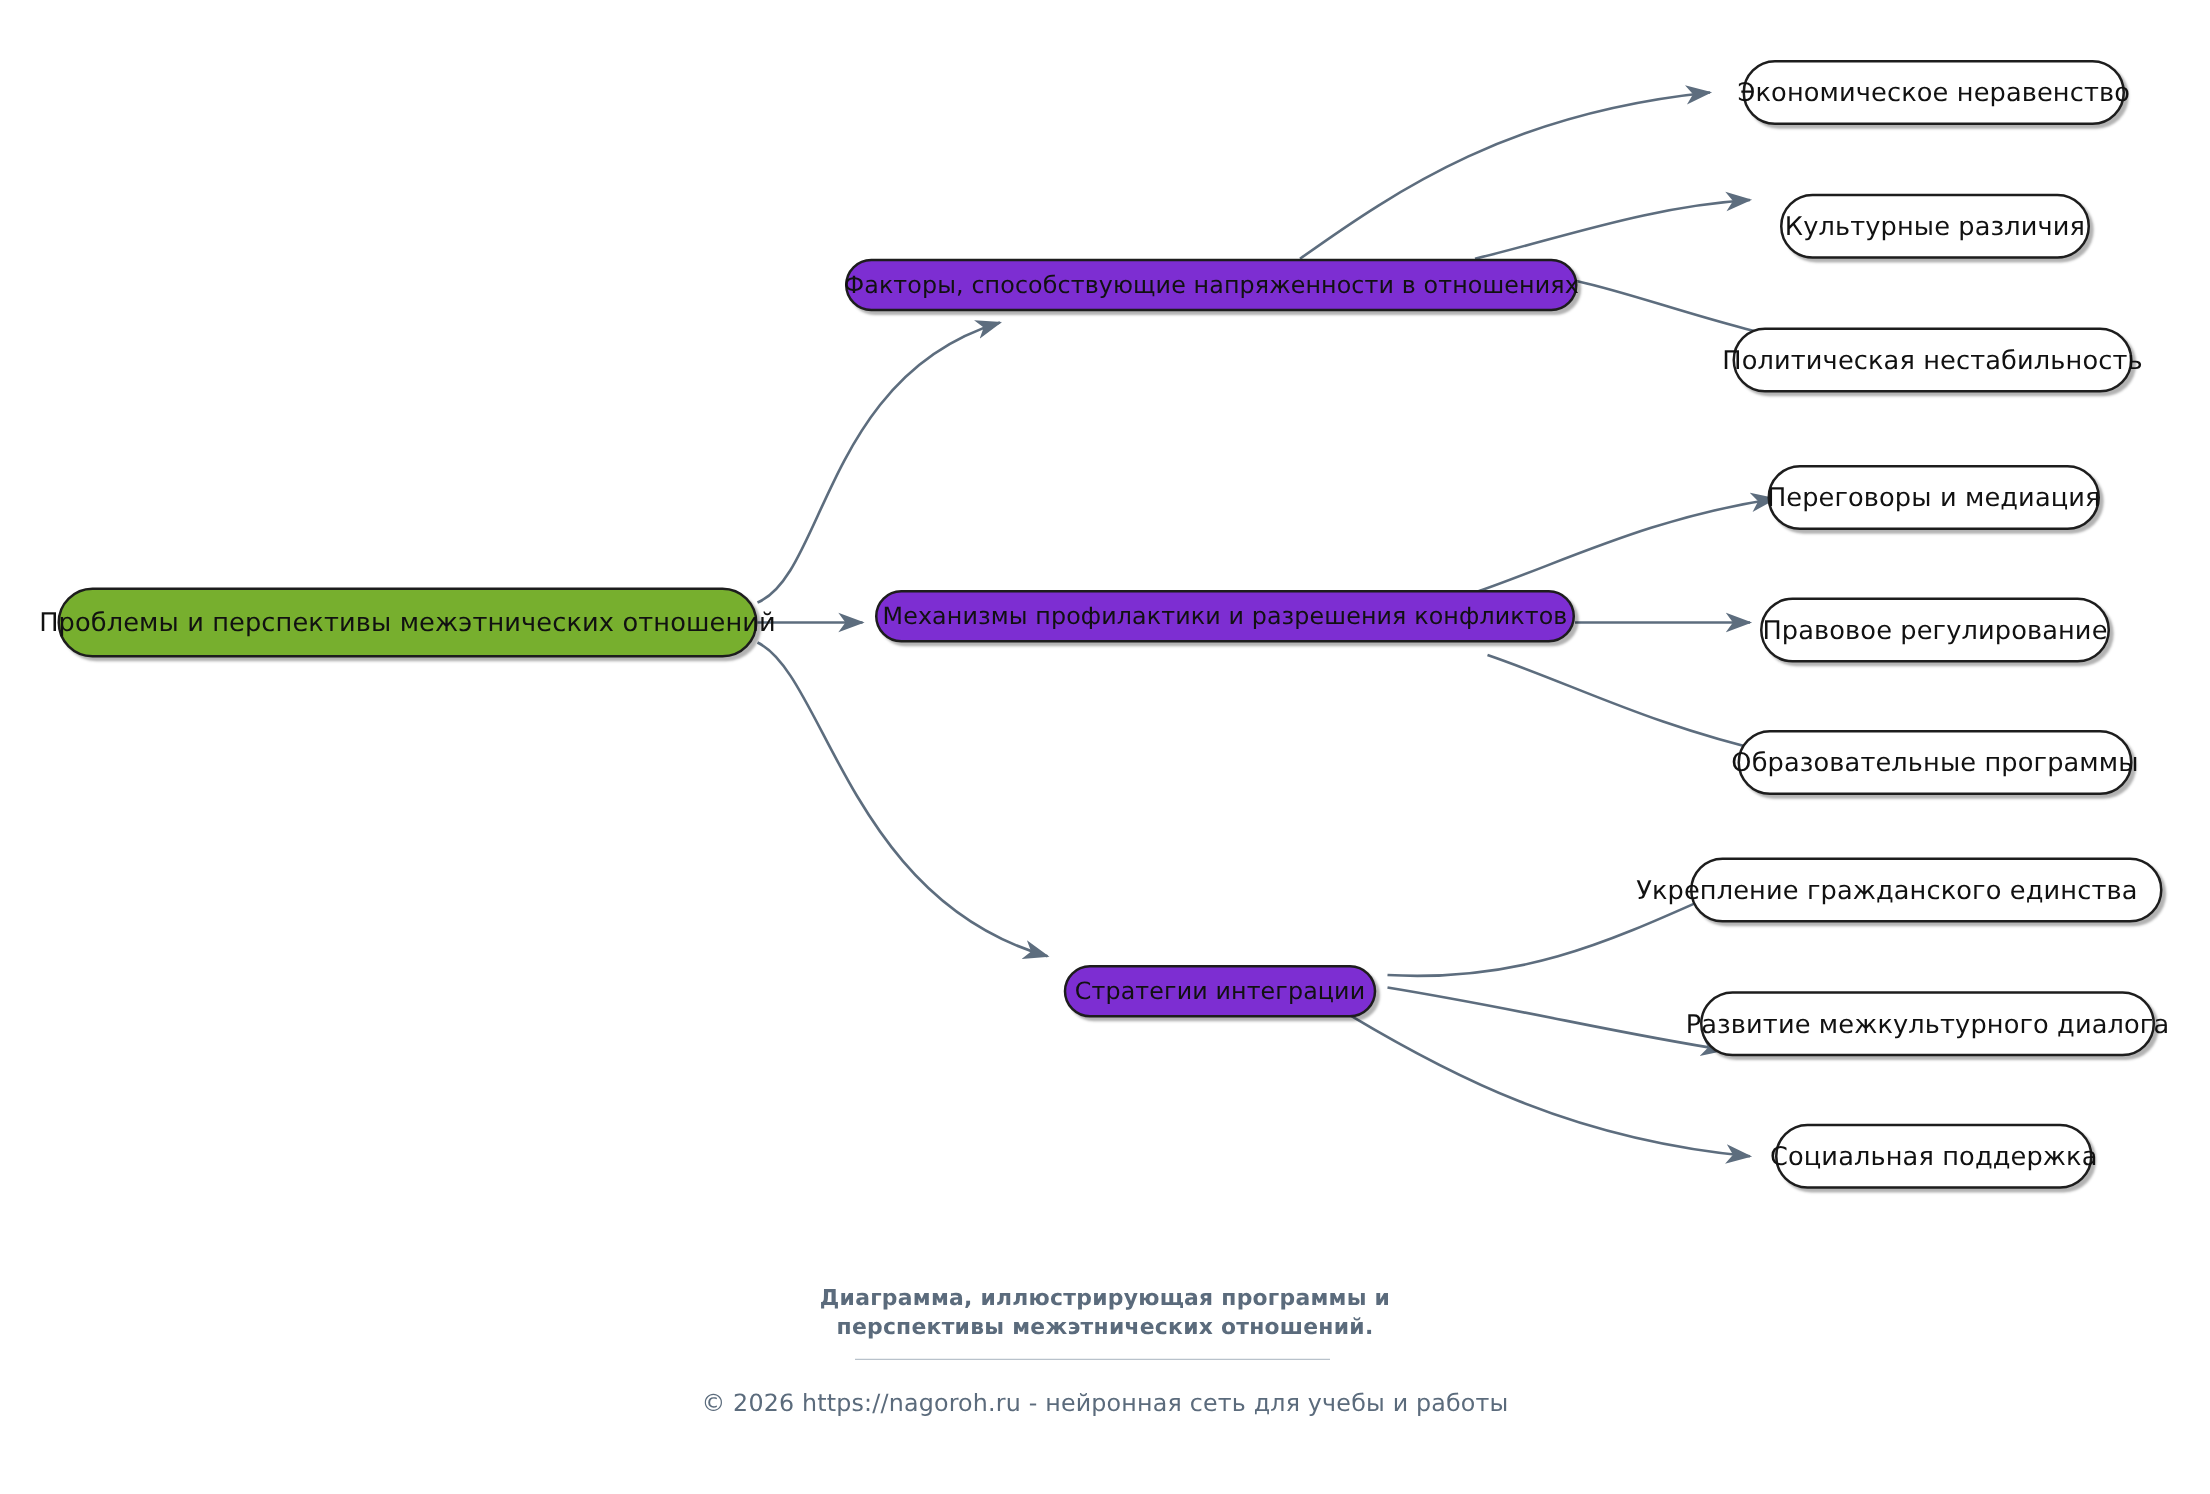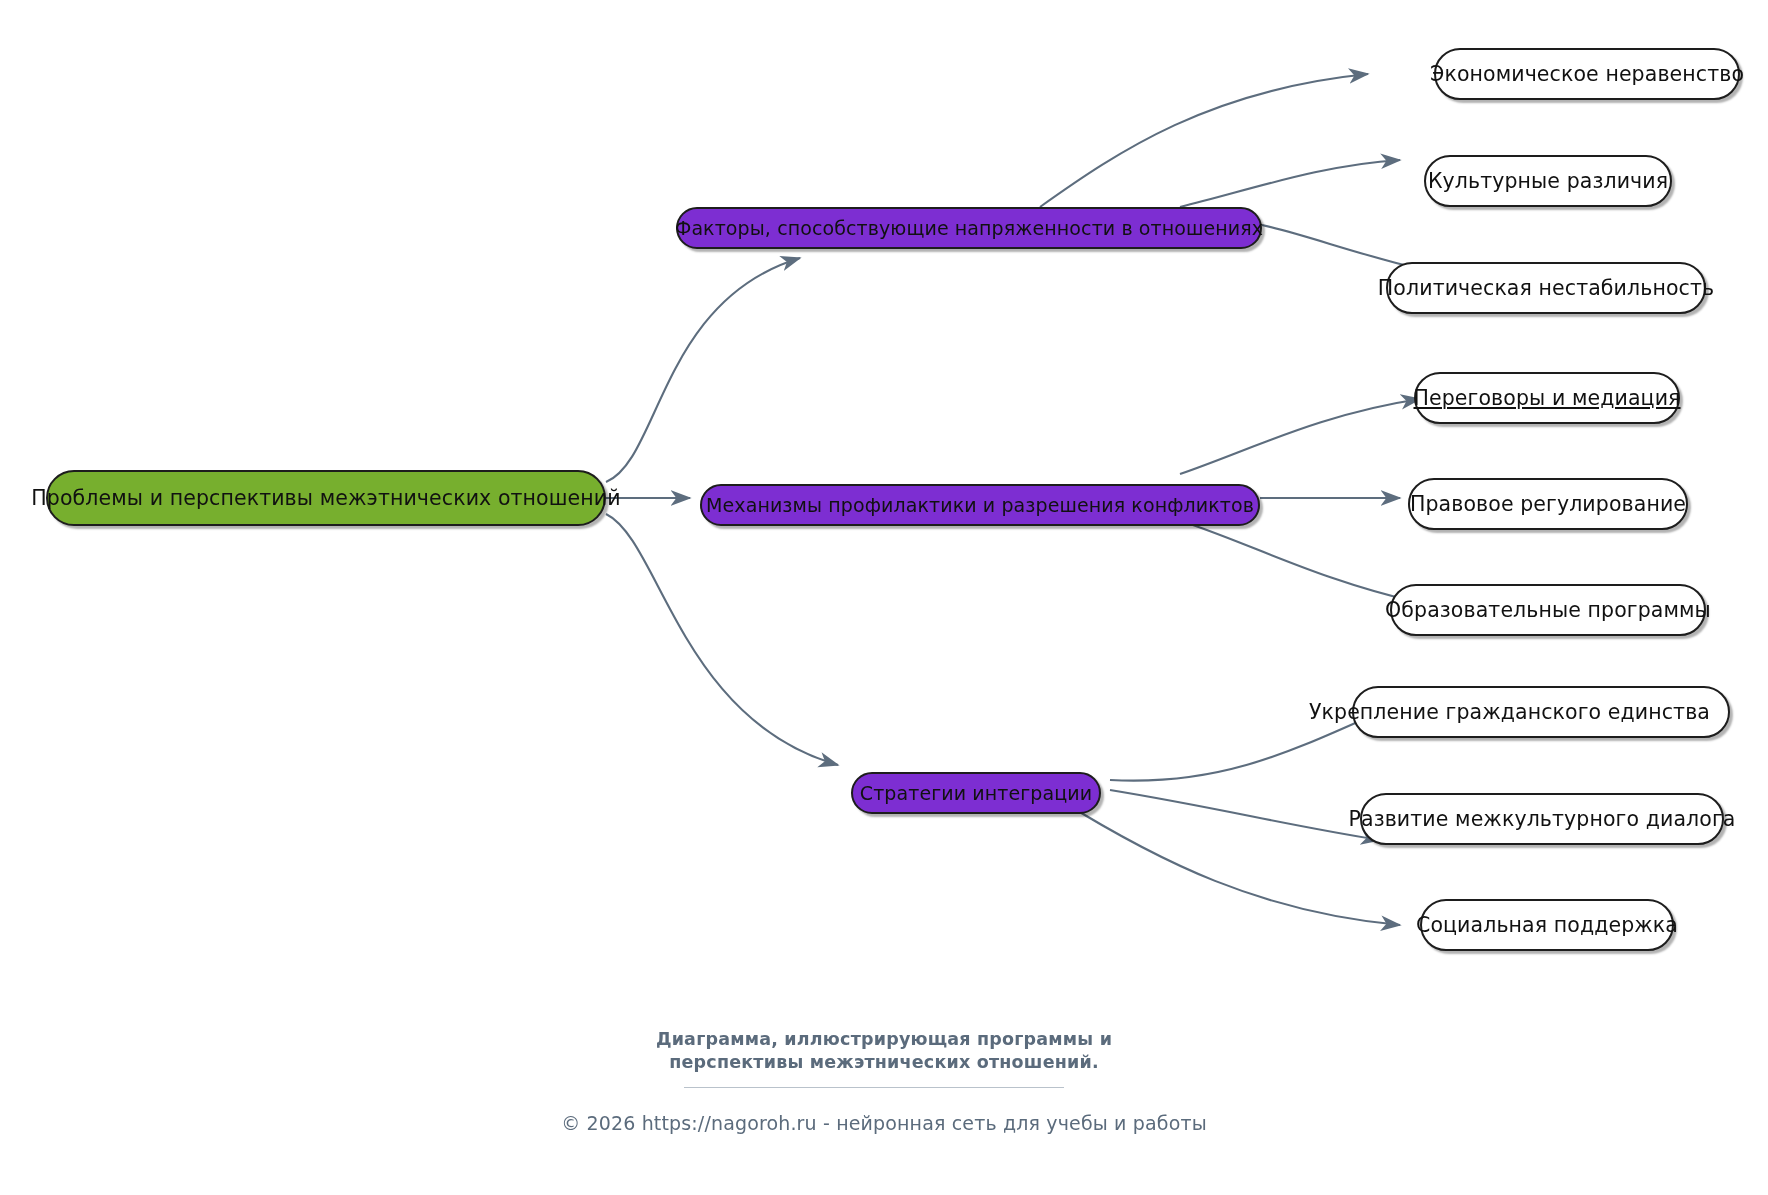--- a/index.html
+++ b/index.html
@@ -129,37 +129,37 @@
   </svg>
 
   <div class="node root" style="left:46px; top:470px; width:560px; height:56px;">
     <span>Проблемы и перспективы межэтнических отношений</span>
   </div>
 
   <div class="node branch" style="left:676px; top:207px; width:586px; height:42px; font-size:19px;justify-content:center;">
     <span>Факторы, способствующие напряженности в отношениях</span>
   </div>
 
-  <div class="node leaf" style="left:1394px; top:48px; width:306px; height:52px;margin-left:40px;">
+  <div class="node leaf" style="left:1394px; top:48px; width:306px; height:52px;">
     <span>Экономическое неравенство</span>
   </div>
 
   <div class="node leaf" style="left:1424px; top:155px; width:248px; height:52px;">
     <span>Культурные различия</span>
   </div>
 
   <div class="node leaf" style="left:1386px; top:262px; width:320px; height:52px;">
     <span>Политическая нестабильность</span>
   </div>
 
-  <div class="node branch" style="left:700px; top:472px; width:560px; height:42px; font-size:19px;margin-top:12px;">
+  <div class="node branch" style="left:700px; top:472px; width:560px; height:42px; font-size:19px;">
     <span>Механизмы профилактики и разрешения конфликтов</span>
   </div>
 
-  <div class="node leaf" style="left:1414px; top:372px; width:266px; height:52px;text-decoration:underline;">
+  <div class="node leaf" style="left:1414px; top:372px; width:266px; height:52px;">
     <span>Переговоры и медиация</span>
   </div>
 
   <div class="node leaf" style="left:1408px; top:478px; width:280px; height:52px;">
     <span>Правовое регулирование</span>
   </div>
 
   <div class="node leaf" style="left:1390px; top:584px; width:316px; height:52px;">
     <span>Образовательные программы</span>
   </div>

